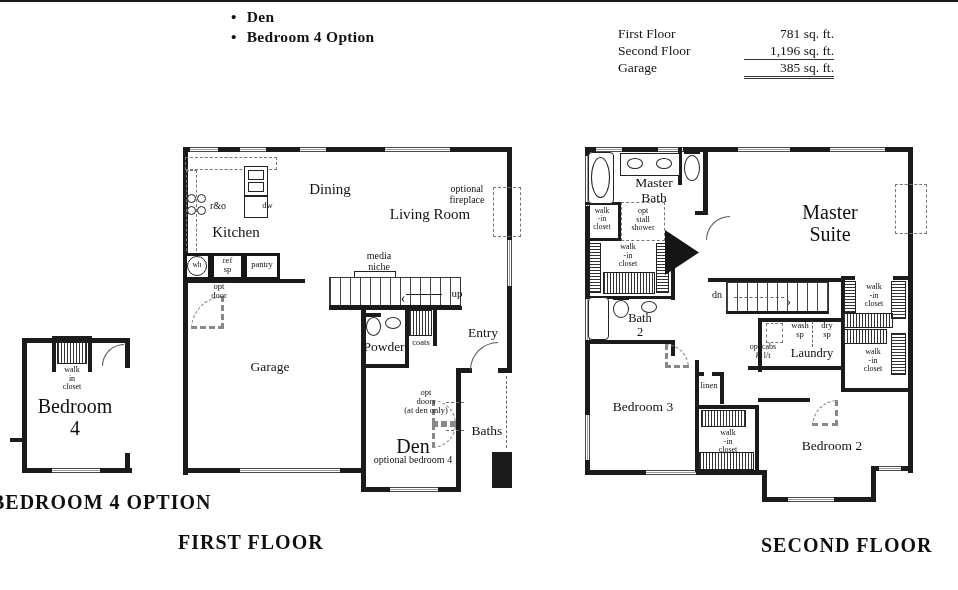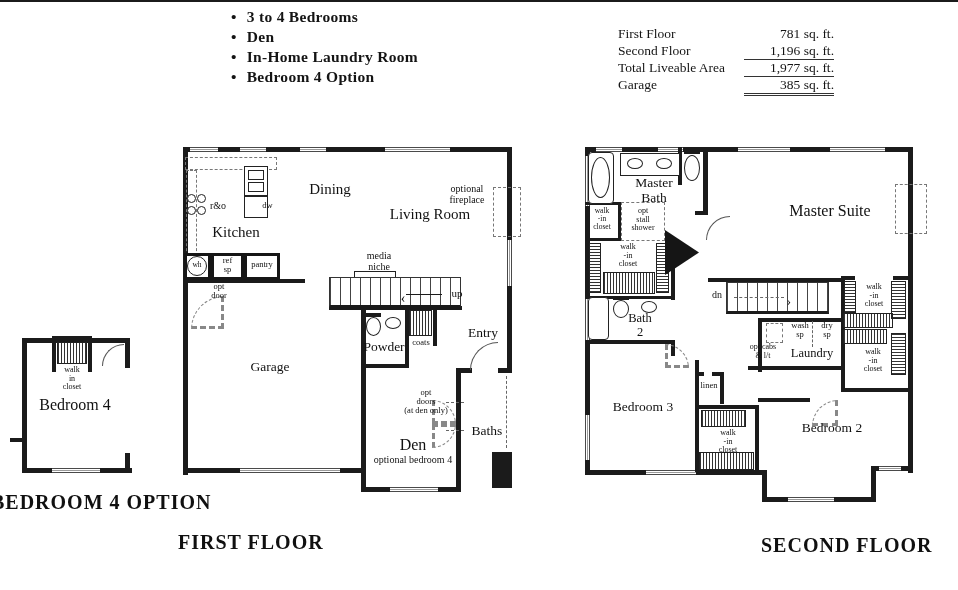--- a/index.html
+++ b/index.html
@@ -18,58 +18,52 @@
 .rect3{position:absolute;border:3px solid #161616;background:#fff}
 .oval{position:absolute;border:1.2px solid #222;border-radius:50%;background:#fff}
 .tub{position:absolute;border:1.5px solid #222;border-radius:4px;background:#fff}
 .tri{position:absolute;background:#151515;clip-path:polygon(0 0,100% 50%,0 100%)}
 .arc{position:absolute}
 .aTL{border-top:1.2px solid #555;border-left:1.2px solid #555;border-top-left-radius:100%}
 .aTR{border-top:1.2px solid #555;border-right:1.2px solid #555;border-top-right-radius:100%}
 .aBR{border-bottom:1.2px solid #555;border-right:1.2px solid #555;border-bottom-right-radius:100%}
 .dsh{border-color:#888;border-style:dashed}
 .lbl{position:absolute;white-space:pre-line;text-align:center;line-height:1.08;color:#111}
-.s15{font-size:15px}.s14{font-size:16px}.s13{font-size:13.5px}.s12{font-size:12.5px}.s11{font-size:11px}
+.s15{font-size:15px}.s14{font-size:20px}.s13{font-size:13.5px}.s12{font-size:12.5px}.s11{font-size:11px}
 .s9{font-size:10px}.s85{font-size:8.5px}.s8{font-size:8px}.s75{font-size:7.5px}
 .chevL::before{content:"‹";font-size:14px;line-height:8px}
 .chevR::before{content:"›";font-size:13px;line-height:8px}
 .cap{position:absolute;font-size:20px;font-weight:700;letter-spacing:1px;white-space:nowrap;color:#101010}
 .features{position:absolute;left:231px;top:8px;list-style:none}
 .features li{font-size:15.5px;font-weight:700;letter-spacing:.3px;margin-bottom:2px}
 .features li::before{content:"•";margin-right:10px}
 .areas{position:absolute;left:618px;top:26px;width:216px;font-size:13.5px}
 .arow{display:flex;justify-content:space-between;height:17px;line-height:16px}
 .aval{min-width:90px;text-align:right}
 .u{border-bottom:1px solid #333}
 .dblline{margin-left:auto;width:90px;border-top:1px solid #333;margin-top:1px;height:0}
 </style>
 </head>
 <body>
 
 <i class="w" style="left:0;top:0;width:958px;height:2px"></i>
 
 <ul class="features">
-  <li>3 to 4 Bedrooms</li>
   <li>Den</li>
-  <li>In-Home Laundry Room</li>
   <li>Bedroom 4 Option</li>
 </ul>
 
 <div class="areas">
   <div class="arow">
       <span>First Floor</span>
       <span class="aval">781 sq. ft.</span>
     </div>
   <div class="arow">
       <span>Second Floor</span>
       <span class="aval u">1,196 sq. ft.</span>
-    </div>
-  <div class="arow">
-      <span>Total Liveable Area</span>
-      <span class="aval u">1,977 sq. ft.</span>
     </div>
   <div class="arow">
       <span>Garage</span>
       <span class="aval u">385 sq. ft.</span>
     </div>
   <div class="dblline"></div>
 </div>
 
 <i class="w" style="left:183px;top:147px;width:329px;height:5px"></i>
 <i class="win" style="left:190px;top:147px;width:28px;height:5px"></i>
@@ -284,14 +278,14 @@
 -in
 closet</span>
 <span class="lbl s8" style="left:851px;top:348px;width:44px">walk
 -in
 closet</span>
 <span class="lbl s85" style="left:697px;top:381px;width:24px">linen</span>
 <span class="lbl s8" style="left:702px;top:429px;width:52px">walk
 -in
 closet</span>
 <span class="lbl s13" style="left:606px;top:400px;width:74px">Bedroom 3</span>
-<span class="lbl s13" style="left:796px;top:421px;width:72px">Bedroom 2</span>
+<span class="lbl s13" style="left:796px;top:439px;width:72px">Bedroom 2</span>
 <div class="cap" style="left:761px;top:534px">SECOND FLOOR</div>
 
 </body></html>

